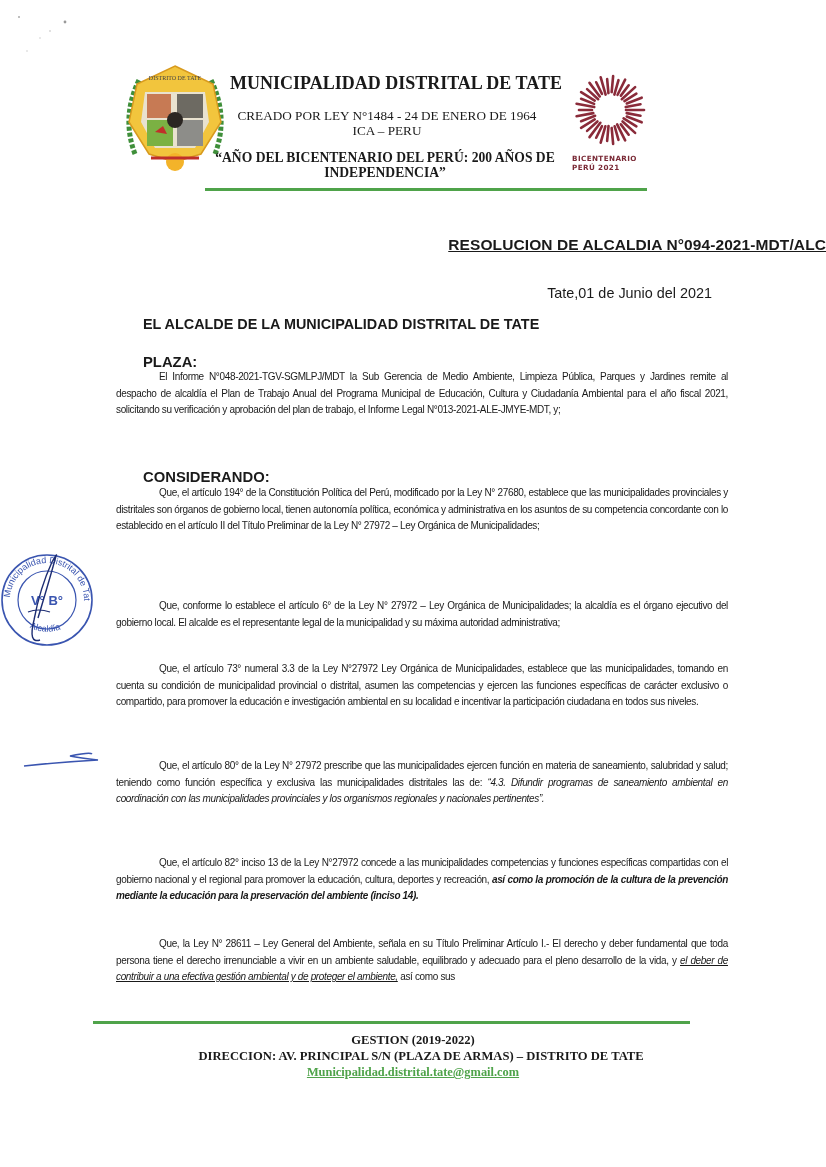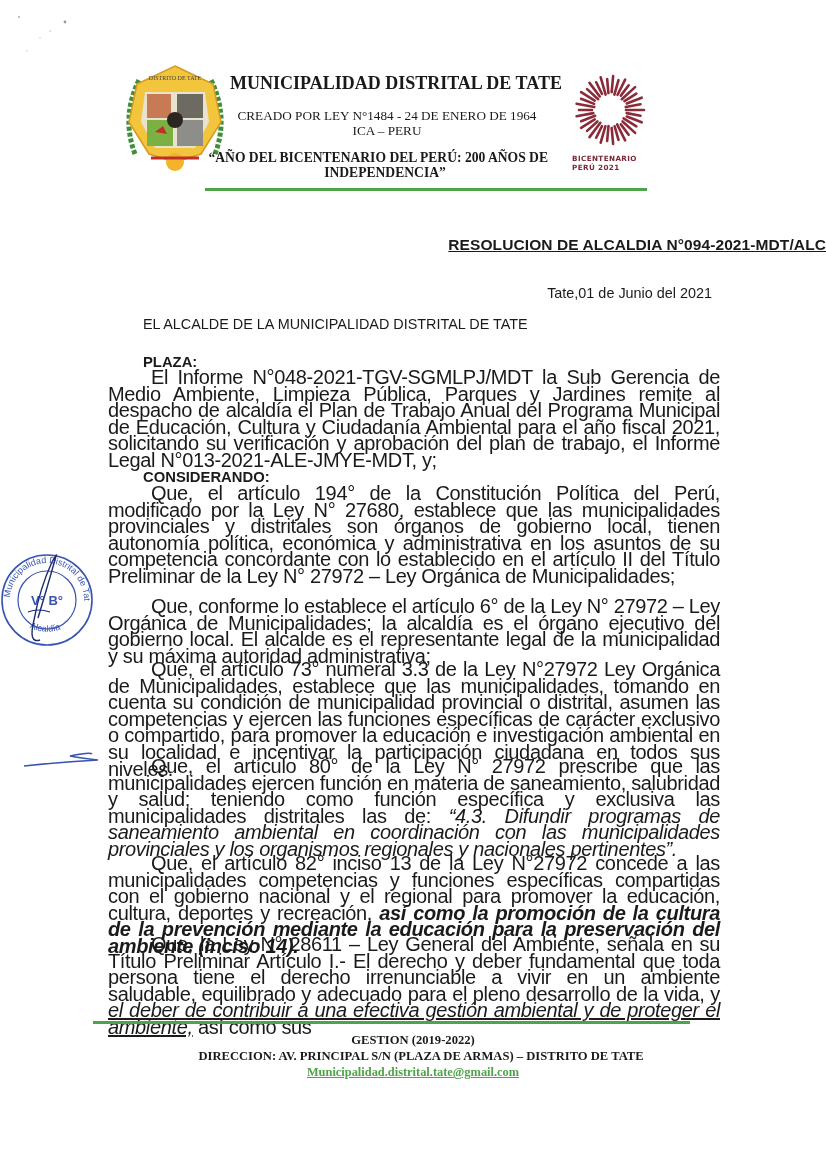--- a/index.html
+++ b/index.html
@@ -6,31 +6,31 @@
   body{width:826px;height:1167px;position:relative;overflow:hidden;color:#1a1a1a;}
   .serif{font-family:"Liberation Serif","DejaVu Serif",serif;}
   .sans{font-family:"Liberation Sans","DejaVu Sans",sans-serif;}
 
   
   #crest{position:absolute;left:125px;top:62px;width:100px;height:112px;}
   #bicent{position:absolute;left:568px;top:68px;width:84px;height:110px;}
   .h-title{position:absolute;left:230px;top:73px;width:330px;text-align:center;font-weight:bold;font-size:18px;color:#1a1a1a;white-space:nowrap;}
   .h-created{position:absolute;left:222px;top:108px;width:330px;text-align:center;font-size:13.2px;white-space:nowrap;}
   .h-region{position:absolute;left:222px;top:123px;width:330px;text-align:center;font-size:13.2px;}
-  .h-motto1{position:absolute;left:188px;top:150px;width:360px;text-align:right;font-weight:bold;font-size:13.6px;white-space:nowrap;}
+  .h-motto1{position:absolute;left:205px;top:150px;width:360px;text-align:center;font-weight:bold;font-size:13.6px;white-space:nowrap;}
   .h-motto2{position:absolute;left:205px;top:165px;width:360px;text-align:center;font-weight:bold;font-size:13.6px;}
   .bic-text{position:absolute;left:572px;top:154px;font-family:"DejaVu Sans",sans-serif;font-size:7.2px;color:#7a2a36;letter-spacing:.4px;line-height:9px;font-weight:bold;}
   .green-rule{position:absolute;height:3px;background:#4fa34a;}
 
   
   .res-title{position:absolute;left:0;width:826px;top:236px;text-align:right;font-weight:bold;font-size:15.5px;text-decoration:underline;letter-spacing:.1px;}
   .date{position:absolute;right:114px;top:285px;font-size:14.4px;}
-  .mayor{position:absolute;left:143px;top:316px;font-weight:normal;font-size:14.4px;}
+  .mayor{position:absolute;left:143px;top:316px;font-weight:bold;font-size:14.4px;}
   .label{position:absolute;left:143px;font-weight:bold;font-size:14.8px;}
-  .para{position:absolute;left:108px;width:612px;font-size:20px;line-height:16.6px;text-align:justify;text-indent:43px;letter-spacing:-0.35px;}
+  .para{position:absolute;left:116px;width:612px;font-size:10px;line-height:16.6px;text-align:justify;text-indent:43px;letter-spacing:-0.35px;}
   .para .i{font-style:italic;}
   .para .bi{font-style:italic;font-weight:bold;}
   .para .iu{font-style:italic;text-decoration:underline;margin-top:28px;}
 
   
   .f1{position:absolute;left:0;width:826px;top:1033px;text-align:center;font-weight:bold;font-size:12.6px;}
   .f2{position:absolute;left:8px;width:826px;top:1049px;text-align:center;font-weight:bold;font-size:12.6px;}
   .f3{position:absolute;left:0;width:826px;top:1065px;text-align:center;font-weight:bold;font-size:12.4px;}
   .f3 a{color:#4fa34a;text-decoration:underline;}
 

